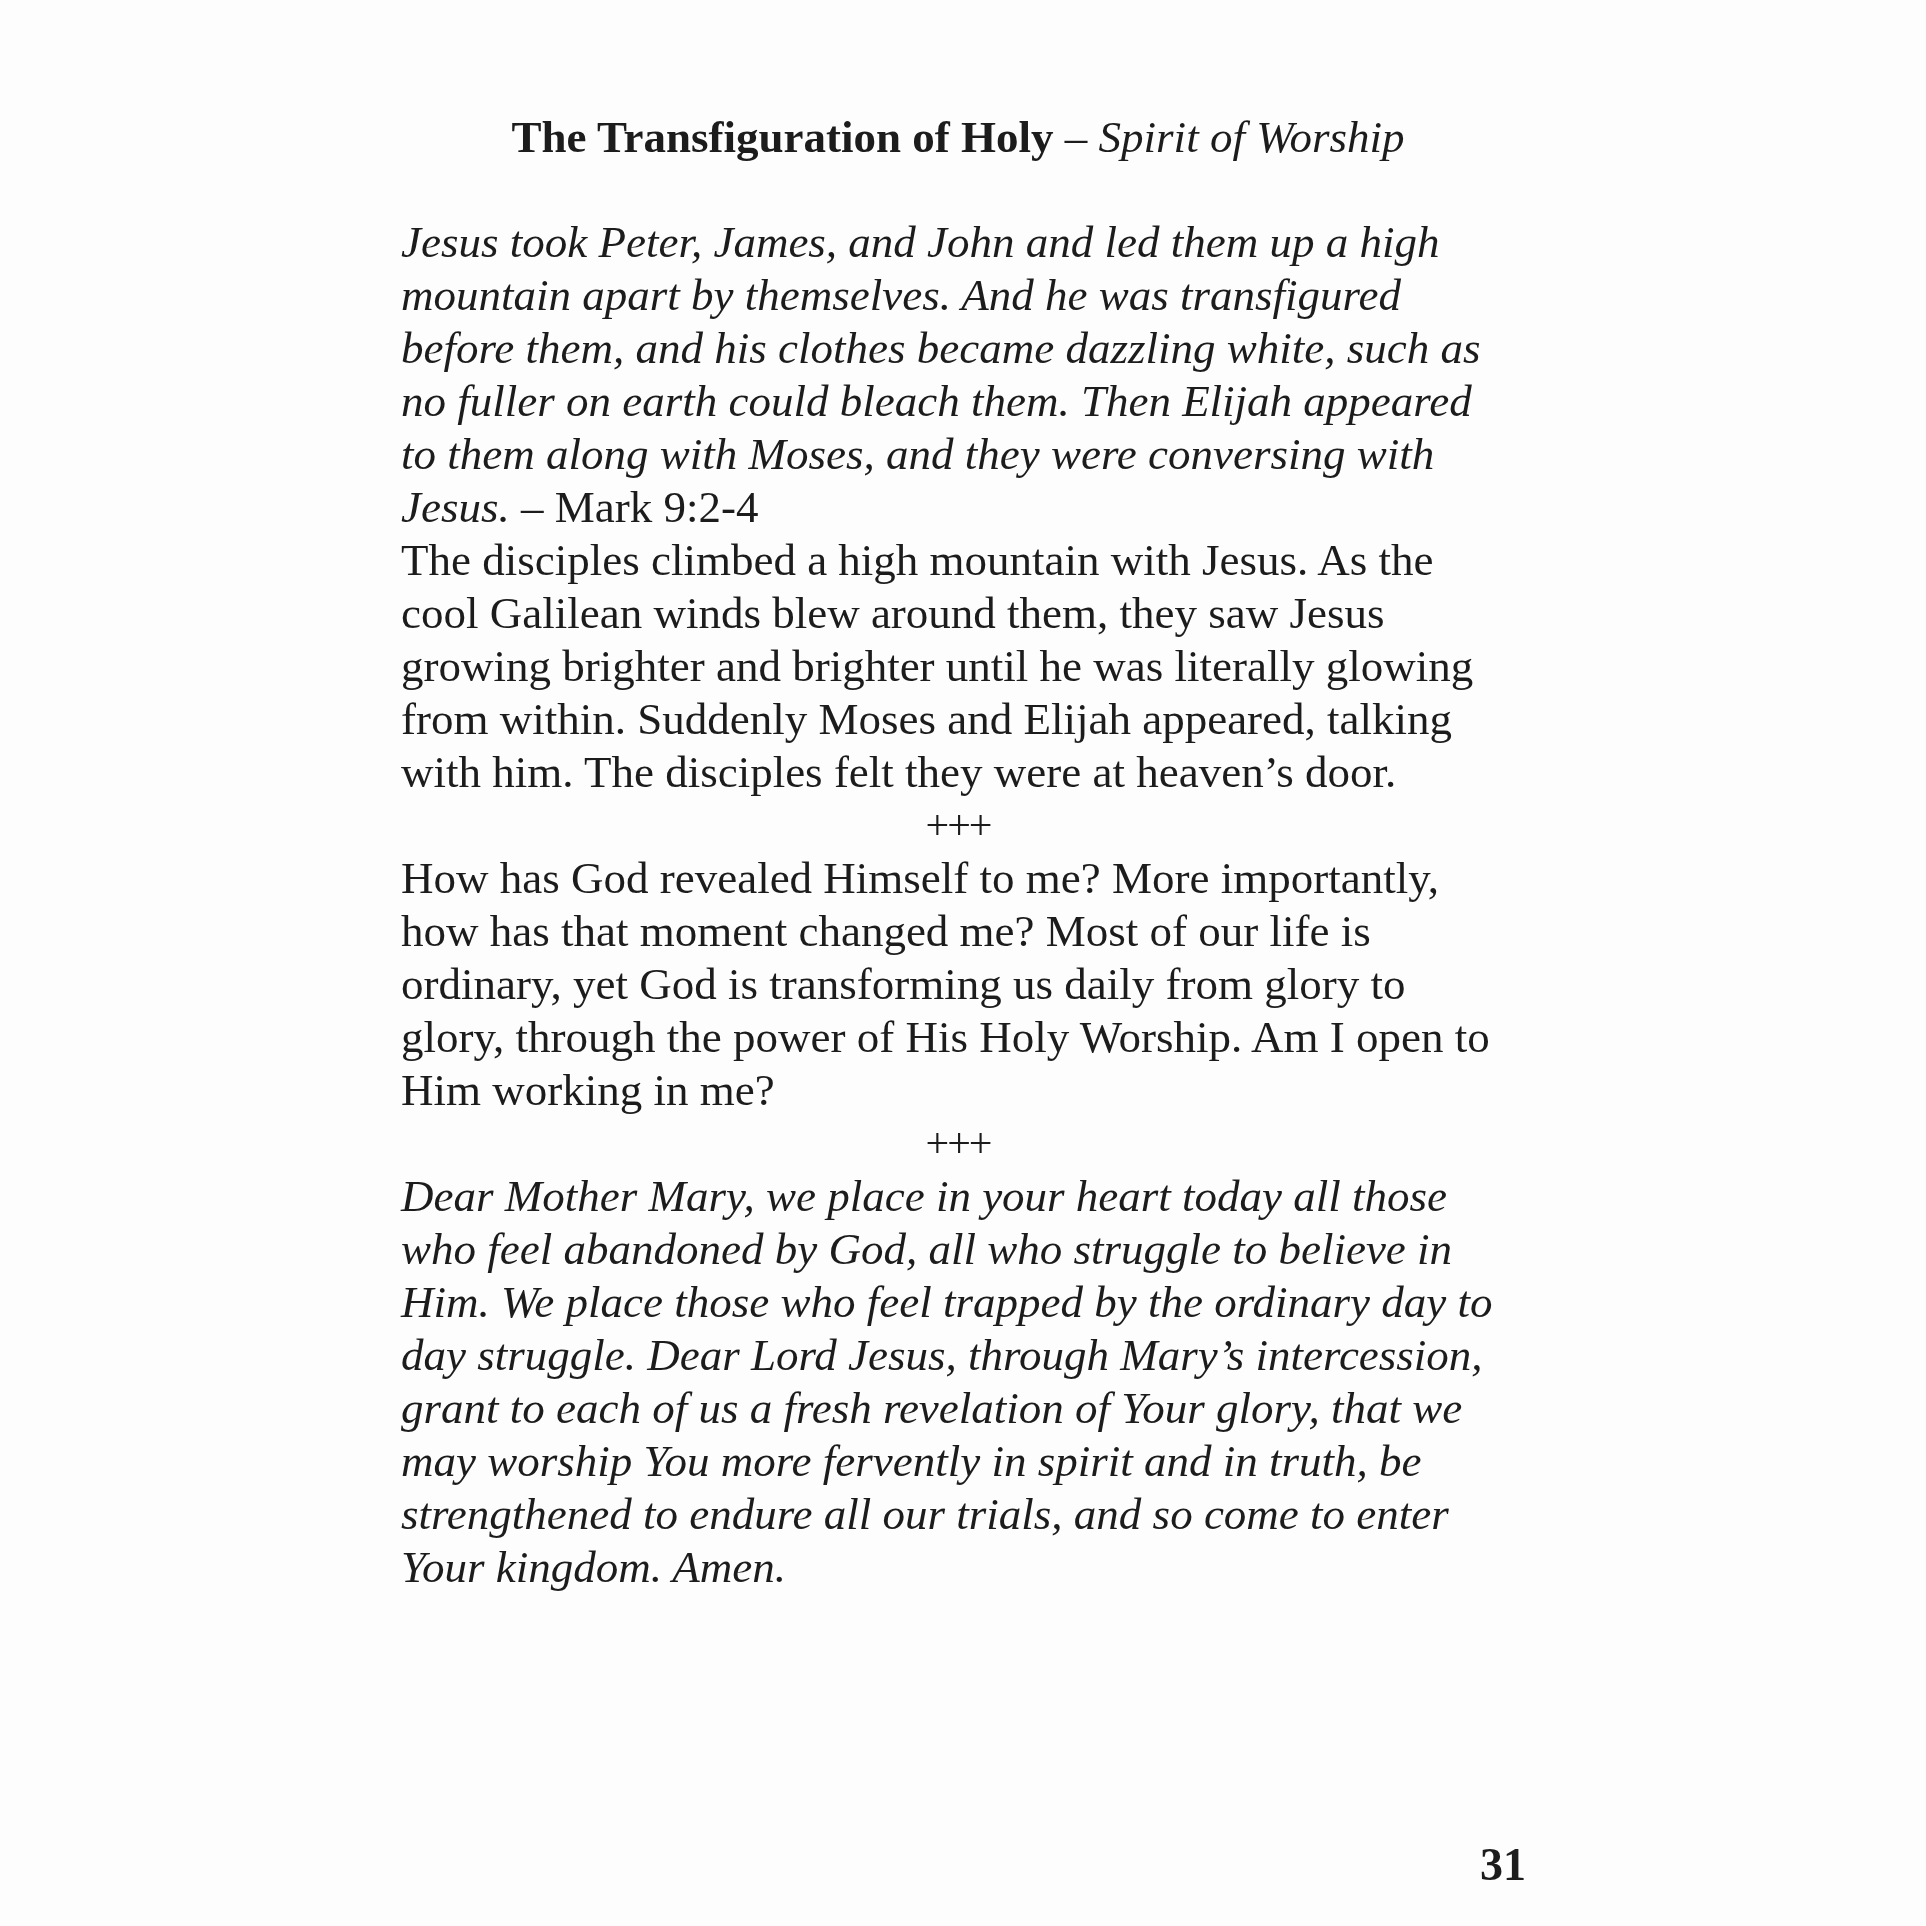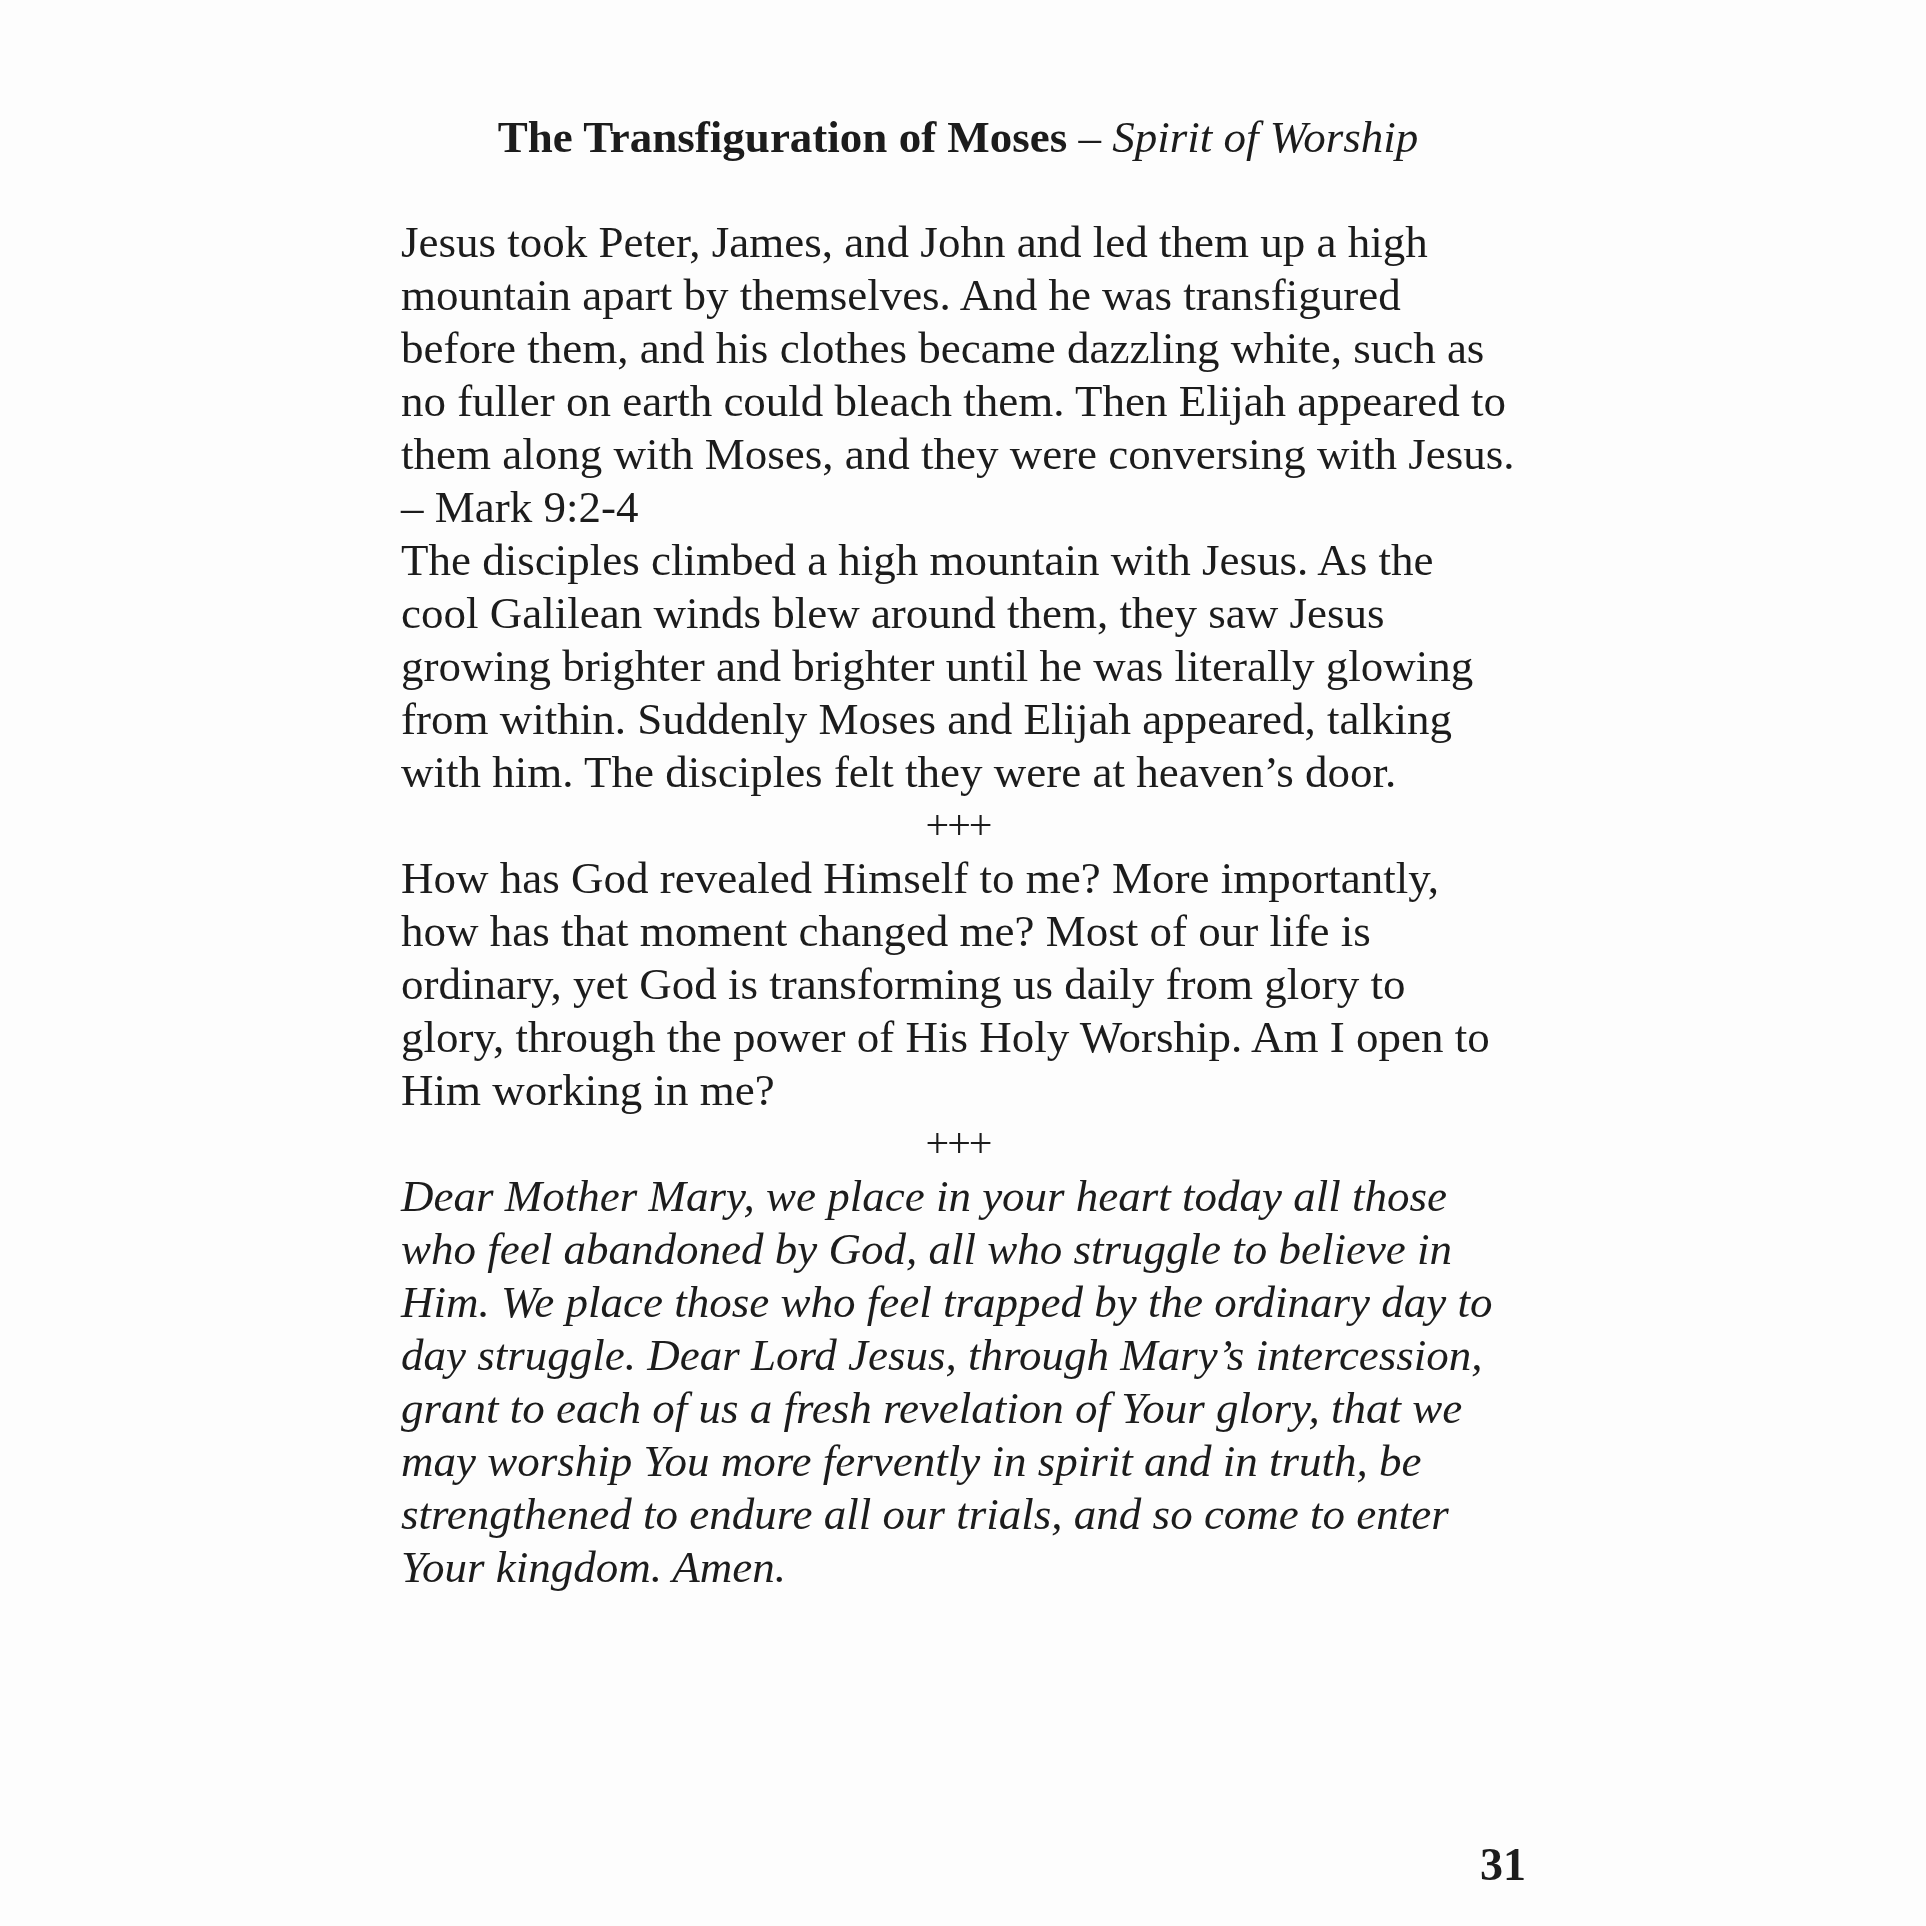--- a/index.html
+++ b/index.html
@@ -31,21 +31,21 @@
     line-height: 53px;
     font-weight: normal;
     text-align: center;
     white-space: nowrap;
   }
   .title .title-main { font-weight: bold; }
   .title .title-sub  { font-style: italic; margin-top: 32px; }
   .scripture {
     margin: 0;
   }
-  .scripture .scripture-text { }
+  .scripture .scripture-text { font-style: italic; }
   .scripture .scripture-attribution { font-style: normal; }
   .section-heading {
     margin: 42px 0 0 0;
     font-size: 45px;
     line-height: 53px;
     font-weight: bold;
   }
   .body-paragraph {
     margin: 0;
   }
@@ -69,21 +69,21 @@
     font-weight: bold;
     text-align: center;
   }
 </style>
 </head>
 <body>
 
 <div class="page">
   <div class="content">
 
-    <h1 class="title"><span class="title-main">The Transfiguration of Moses</span><span class="title-separator"> – </span><span class="title-sub">Spirit of Worship</span></h1>
+    <h1 class="title"><span class="title-main">The Transfiguration of Holy</span><span class="title-separator"> – </span><span class="title-sub">Spirit of Worship</span></h1>
 
     <p class="scripture"><span class="scripture-text">Jesus took Peter, James, and John and led them up a high mountain apart by themselves. And he was transfigured before them, and his clothes became dazzling white, such as no fuller on earth could bleach them. Then Elijah appeared to them along with Moses, and they were conversing with Jesus. </span><span class="scripture-attribution">– Mark 9:2-4</span></p>
 
 
     <p class="body-paragraph">The disciples climbed a high mountain with Jesus. As the cool Galilean winds blew around them, they saw Jesus growing brighter and brighter until he was literally glowing from within. Suddenly Moses and Elijah appeared, talking with him. The disciples felt they were at heaven’s door.</p>
 
     <div class="separator">+++</div>
 
     <p class="body-paragraph">How has God revealed Himself to me? More importantly, how has that moment changed me? Most of our life is ordinary, yet God is transforming us daily from glory to glory, through the power of His Holy Worship. Am I open to Him working in me?</p>
 

